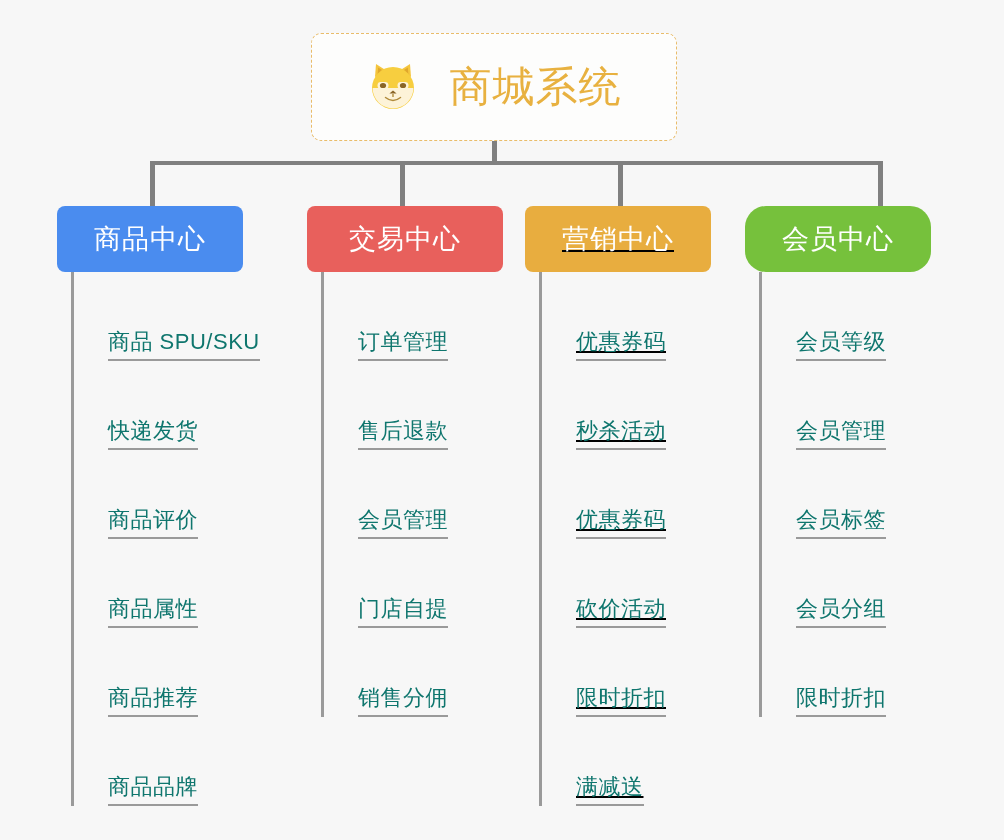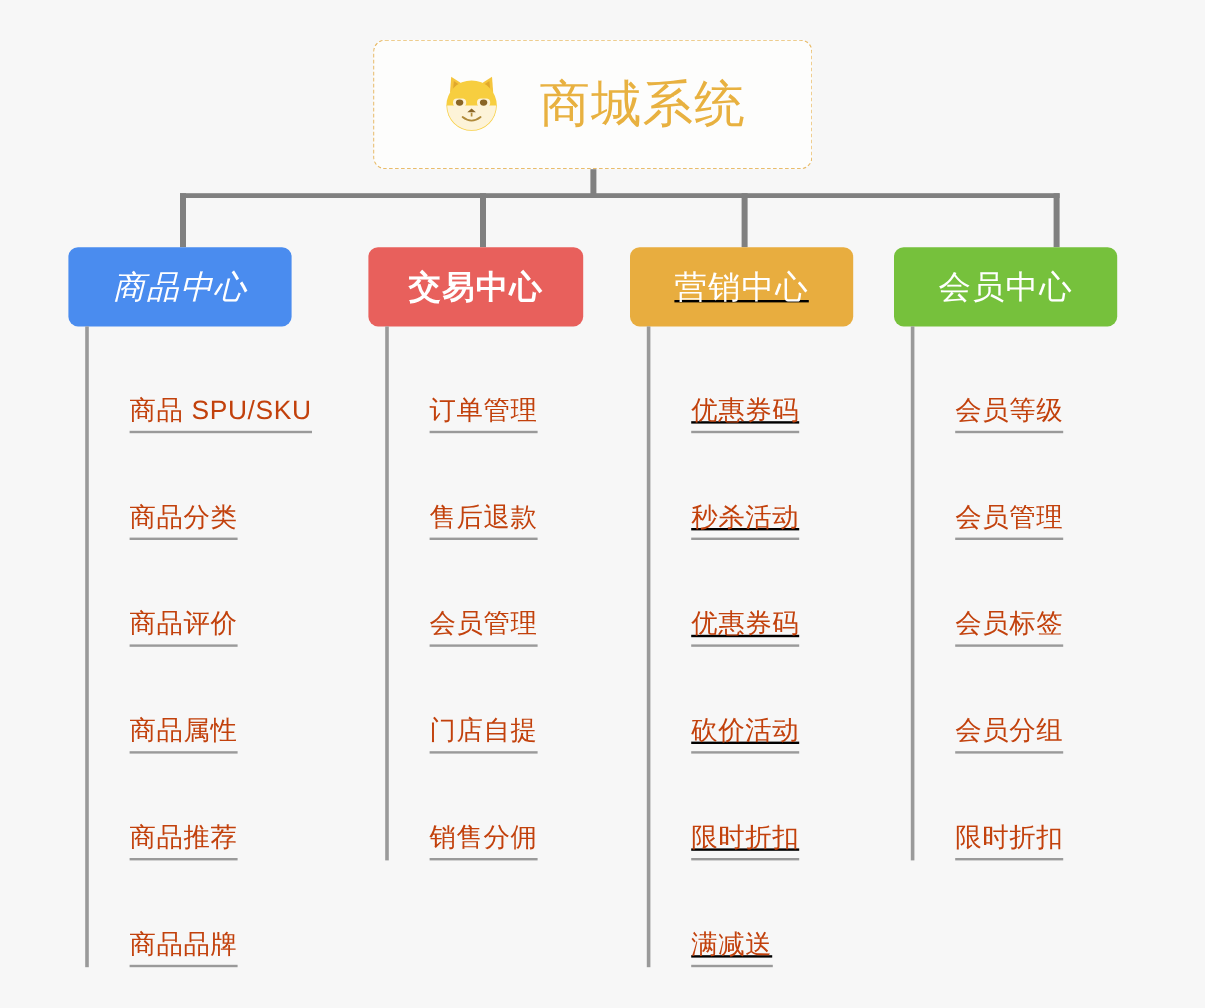--- a/index.html
+++ b/index.html
@@ -93,44 +93,44 @@
     border-radius: 8px;
     display: flex;
     align-items: center;
     justify-content: center;
     color: #ffffff;
     font-size: 27px;
     letter-spacing: 1px;
     box-sizing: border-box;
     padding: 0 10px;
   }
-  .branch-1 .branch-header { width: 186px; background: #4a8cef; font-style: italic; }
-  .branch-2 .branch-header { width: 179px; background: #e8605c; font-weight: bold; }
+  .branch-1 .branch-header { width: 186px; background: #4a8cef; }
+  .branch-2 .branch-header { width: 196px; background: #e8605c; }
   .branch-3 .branch-header { width: 186px; background: #e8ad3f; }
-  .branch-4 .branch-header { width: 186px; background: #76c13c; }
+  .branch-4 .branch-header { width: 186px; background: #76c13c; border-radius: 21px; }
 
   
   .leaves {
     position: relative;
     margin-left: 14px;
     padding-left: 0;
     border-left: 3px solid #9a9a9a;
   }
   .leaf {
     height: 89px;
     box-sizing: border-box;
     display: flex;
     align-items: flex-end;
     padding-left: 34px;
   }
   .leaf-label {
     display: inline-block;
     font-size: 22px;
     line-height: 1.25;
-    color: #c2410c;
+    color: #0f766e;
     white-space: nowrap;
     padding-bottom: 4px;
     border-bottom: 2px solid #9a9a9a;
     letter-spacing: 0.5px;
   }
 </style>
 </head>
 <body>
 
 <div id="mindmap">
@@ -172,21 +172,21 @@
 
   <div class="branch branch-1">
     <div class="branch-header">
       <span>商品中心</span>
     </div>
     <div class="leaves">
       <div class="leaf">
           <span class="leaf-label">商品 SPU/SKU</span>
         </div>
       <div class="leaf">
-          <span class="leaf-label">商品分类</span>
+          <span class="leaf-label">快递发货</span>
         </div>
       <div class="leaf">
           <span class="leaf-label">商品评价</span>
         </div>
       <div class="leaf">
           <span class="leaf-label">商品属性</span>
         </div>
       <div class="leaf">
           <span class="leaf-label">商品推荐</span>
         </div>

